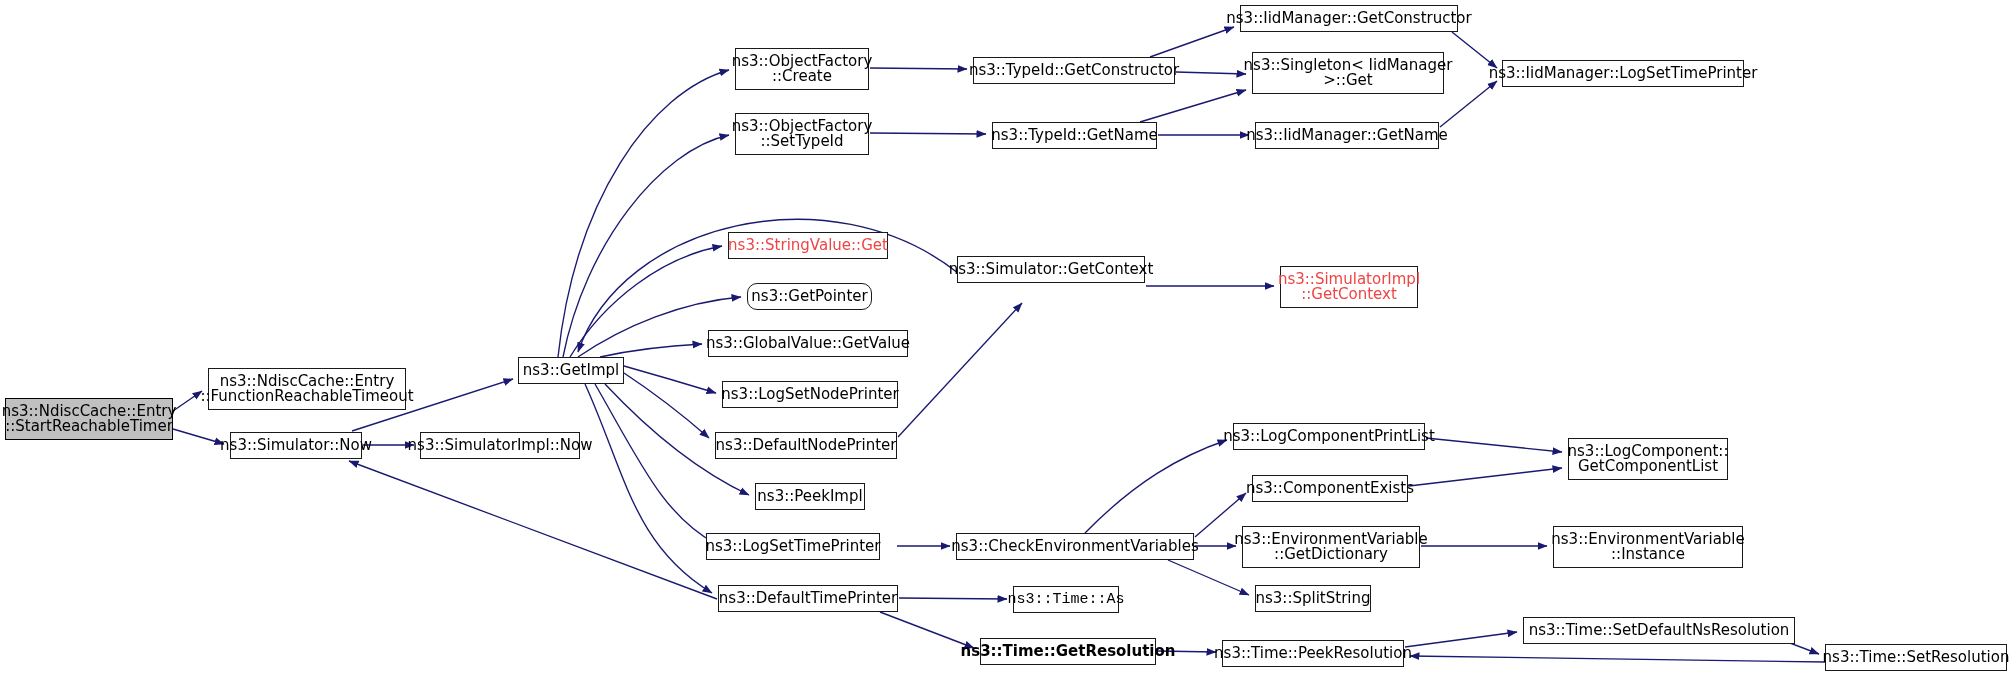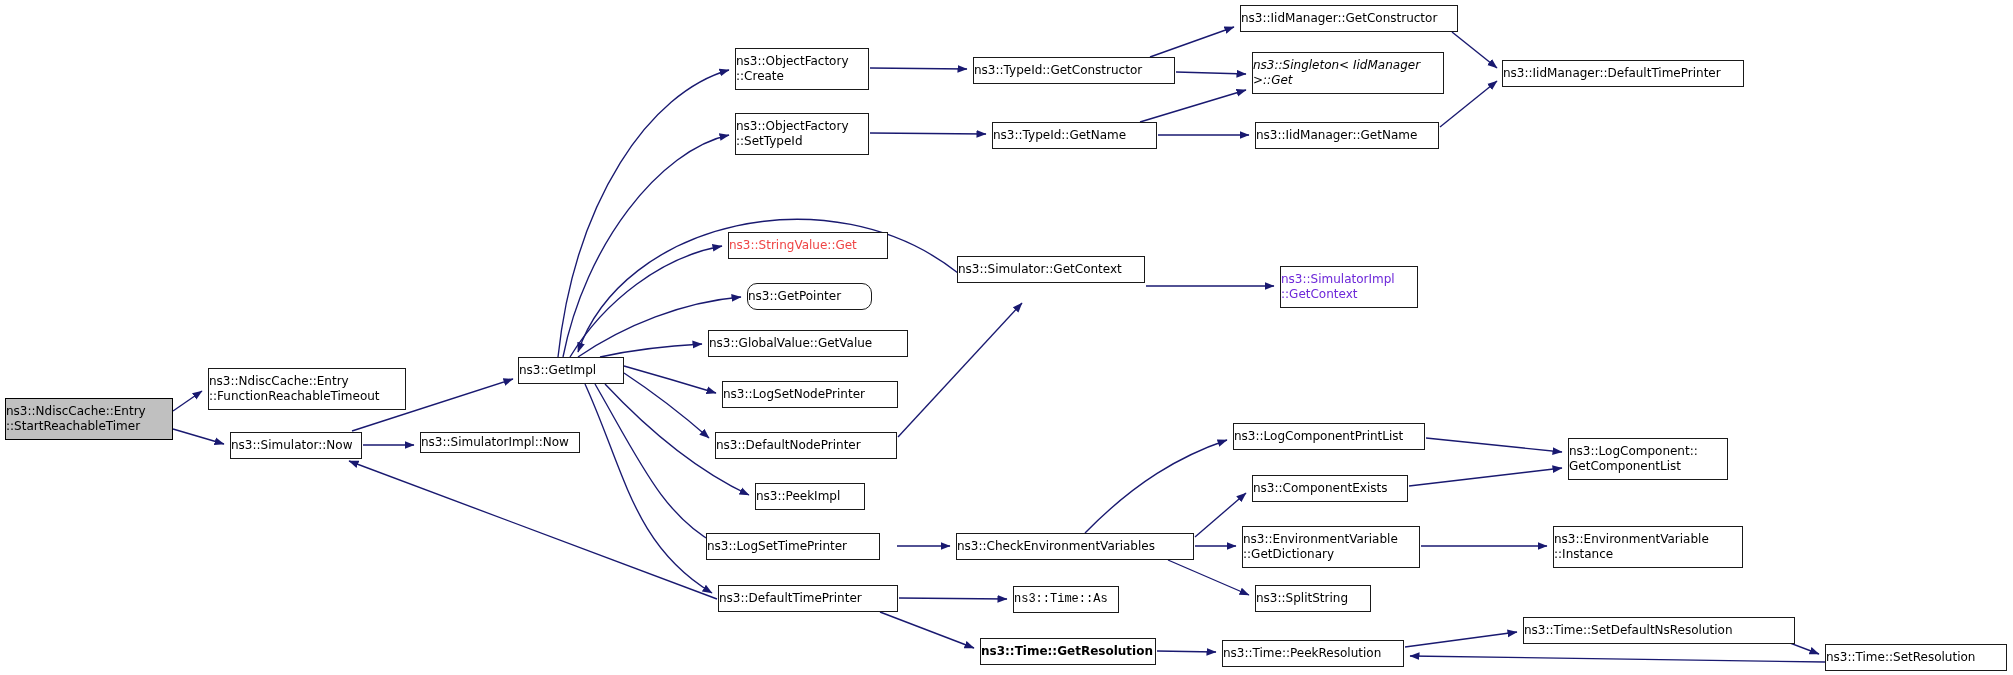--- a/index.html
+++ b/index.html
@@ -10,25 +10,25 @@
     font-family:"DejaVu Sans","Liberation Sans",sans-serif;
     overflow:hidden;
   }
   #edge-layer{position:absolute;left:0;top:0;width:2013px;height:675px;}
   .node{
     position:absolute;
     box-sizing:border-box;
     background:#ffffff;
     border:1px solid #1a1a1a;
     color:#000000;
-    font-size:12px;
+    font-size:15px;
     line-height:15px;
     display:flex;
     flex-direction:column;
-    align-items:flex-start;
+    align-items:center;
     justify-content:center;
     text-align:center;
     white-space:nowrap;
     cursor:pointer;
   }
   .node.root{
     background:#c0c0c0;
     border:1px solid #000000;
     cursor:default;
   }
@@ -93,21 +93,21 @@
         <div>ns3::NdiscCache::Entry</div>
         <div>::StartReachableTimer</div>
       </div>
       <div class="node" style="left: 208px; top: 368px; width: 198px; height: 42px; background: rgb(255, 255, 255); border-color: rgb(26, 26, 26); color: rgb(0, 0, 0);">
         <div>ns3::NdiscCache::Entry</div>
         <div>::FunctionReachableTimeout</div>
       </div>
       <div class="node" style="left: 230px; top: 432px; width: 132px; height: 27px; background: rgb(255, 255, 255); border-color: rgb(26, 26, 26); color: rgb(0, 0, 0);">
         <div>ns3::Simulator::Now</div>
       </div>
-      <div class="node" style="left: 420px; top: 432px; width: 160px; height: 21px; background: rgb(255, 255, 255); border-color: rgb(26, 26, 26); color: rgb(0, 0, 0);">
+      <div class="node" style="left: 420px; top: 432px; width: 160px; height: 27px; background: rgb(255, 255, 255); border-color: rgb(26, 26, 26); color: rgb(0, 0, 0);">
         <div>ns3::SimulatorImpl::Now</div>
       </div>
       <div class="node" style="left: 518px; top: 357px; width: 106px; height: 27px; background: rgb(255, 255, 255); border-color: rgb(26, 26, 26); color: rgb(0, 0, 0);">
         <div>ns3::GetImpl</div>
       </div>
       <div class="node" style="left: 735px; top: 48px; width: 134px; height: 42px; background: rgb(255, 255, 255); border-color: rgb(26, 26, 26); color: rgb(0, 0, 0);">
         <div>ns3::ObjectFactory</div>
         <div>::Create</div>
       </div>
       <div class="node" style="left: 735px; top: 113px; width: 134px; height: 42px; background: rgb(255, 255, 255); border-color: rgb(26, 26, 26); color: rgb(0, 0, 0);">
@@ -152,49 +152,49 @@
       </div>
       <div class="node" style="left: 1013px; top: 586px; width: 106px; height: 27px; background: rgb(255, 255, 255); border-color: rgb(26, 26, 26); color: rgb(0, 0, 0); font-family: Liberation Mono, monospace;">
         <div>ns3::Time::As</div>
       </div>
       <div class="node" style="left: 980px; top: 638px; width: 176px; height: 27px; background: rgb(255, 255, 255); border-color: rgb(26, 26, 26); color: rgb(0, 0, 0); font-weight: bold;">
         <div>ns3::Time::GetResolution</div>
       </div>
       <div class="node" style="left: 1240px; top: 5px; width: 218px; height: 27px; background: rgb(255, 255, 255); border-color: rgb(26, 26, 26); color: rgb(0, 0, 0);">
         <div>ns3::IidManager::GetConstructor</div>
       </div>
-      <div class="node" style="left: 1252px; top: 52px; width: 192px; height: 42px; background: rgb(255, 255, 255); border-color: rgb(26, 26, 26); color: rgb(0, 0, 0); font-style: italic;">
+      <div class="node" style="left: 1252px; top: 52px; width: 192px; height: 42px; background: rgb(255, 255, 255); border-color: rgb(26, 26, 26); color: rgb(0, 0, 0);">
         <div>ns3::Singleton&lt; IidManager</div>
         <div>&gt;::Get</div>
       </div>
       <div class="node" style="left: 1255px; top: 122px; width: 184px; height: 27px; background: rgb(255, 255, 255); border-color: rgb(26, 26, 26); color: rgb(0, 0, 0);">
         <div>ns3::IidManager::GetName</div>
       </div>
-      <div class="node" style="left: 1280px; top: 266px; width: 138px; height: 42px; background: rgb(255, 255, 255); border-color: rgb(26, 26, 26); color: #6d28d9;">
+      <div class="node" style="left: 1280px; top: 266px; width: 138px; height: 42px; background: rgb(255, 255, 255); border-color: rgb(26, 26, 26); color: #ef4444;">
         <div>ns3::SimulatorImpl</div>
         <div>::GetContext</div>
       </div>
       <div class="node" style="left: 1233px; top: 423px; width: 192px; height: 27px; background: rgb(255, 255, 255); border-color: rgb(26, 26, 26); color: rgb(0, 0, 0);">
         <div>ns3::LogComponentPrintList</div>
       </div>
       <div class="node" style="left: 1252px; top: 475px; width: 156px; height: 27px; background: rgb(255, 255, 255); border-color: rgb(26, 26, 26); color: rgb(0, 0, 0);">
         <div>ns3::ComponentExists</div>
       </div>
       <div class="node" style="left: 1242px; top: 526px; width: 178px; height: 42px; background: rgb(255, 255, 255); border-color: rgb(26, 26, 26); color: rgb(0, 0, 0);">
         <div>ns3::EnvironmentVariable</div>
         <div>::GetDictionary</div>
       </div>
       <div class="node" style="left: 1255px; top: 585px; width: 116px; height: 27px; background: rgb(255, 255, 255); border-color: rgb(26, 26, 26); color: rgb(0, 0, 0);">
         <div>ns3::SplitString</div>
       </div>
       <div class="node" style="left: 1222px; top: 640px; width: 182px; height: 27px; background: rgb(255, 255, 255); border-color: rgb(26, 26, 26); color: rgb(0, 0, 0);">
         <div>ns3::Time::PeekResolution</div>
       </div>
       <div class="node" style="left: 1502px; top: 60px; width: 242px; height: 27px; background: rgb(255, 255, 255); border-color: rgb(26, 26, 26); color: rgb(0, 0, 0);">
-        <div>ns3::IidManager::DefaultTimePrinter</div>
+        <div>ns3::IidManager::LogSetTimePrinter</div>
       </div>
       <div class="node" style="left: 1568px; top: 438px; width: 160px; height: 42px; background: rgb(255, 255, 255); border-color: rgb(26, 26, 26); color: rgb(0, 0, 0);">
         <div>ns3::LogComponent::</div>
         <div>GetComponentList</div>
       </div>
       <div class="node" style="left: 1553px; top: 526px; width: 190px; height: 42px; background: rgb(255, 255, 255); border-color: rgb(26, 26, 26); color: rgb(0, 0, 0);">
         <div>ns3::EnvironmentVariable</div>
         <div>::Instance</div>
       </div>
       <div class="node" style="left: 1523px; top: 617px; width: 272px; height: 27px; background: rgb(255, 255, 255); border-color: rgb(26, 26, 26); color: rgb(0, 0, 0);">

